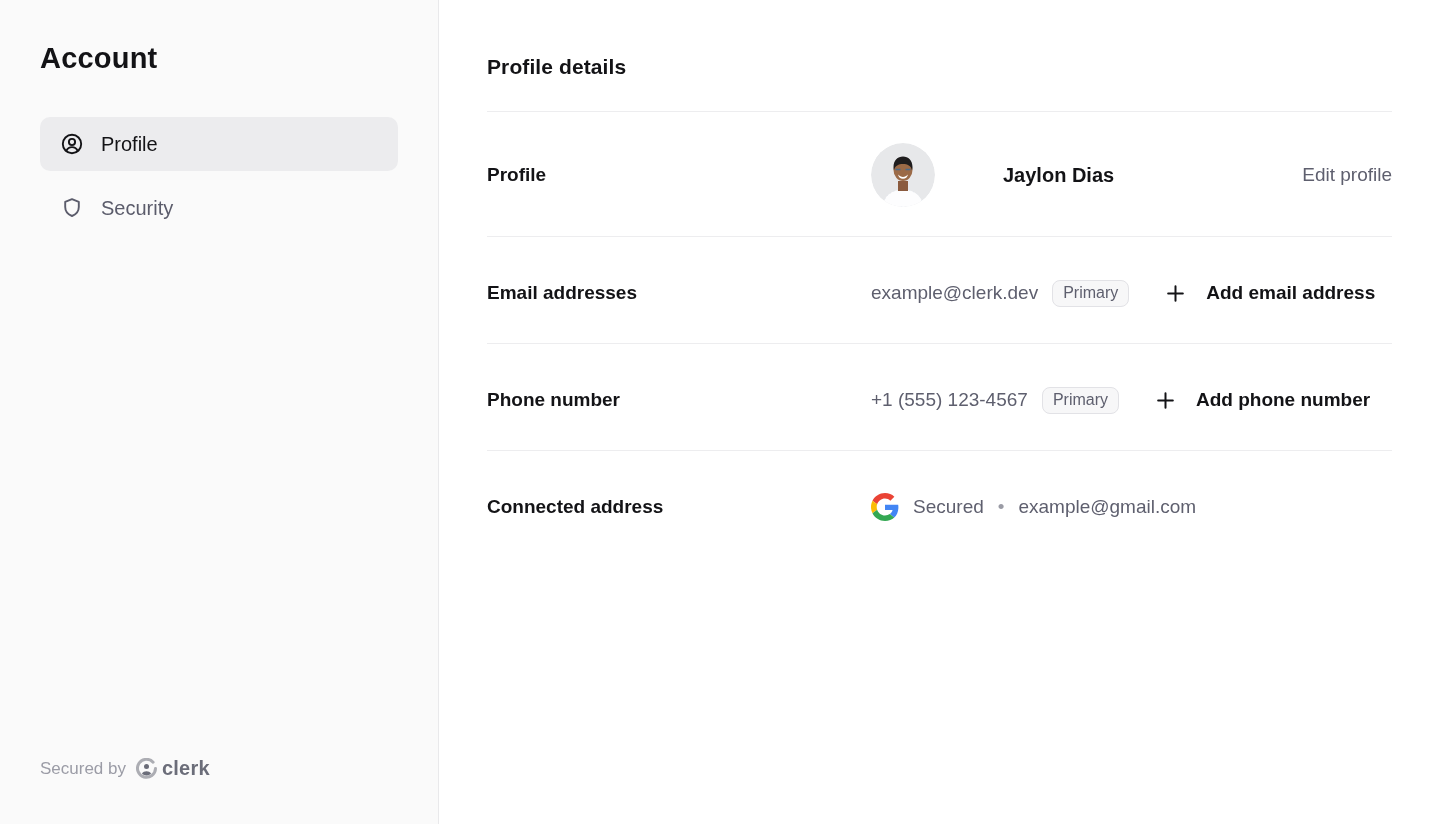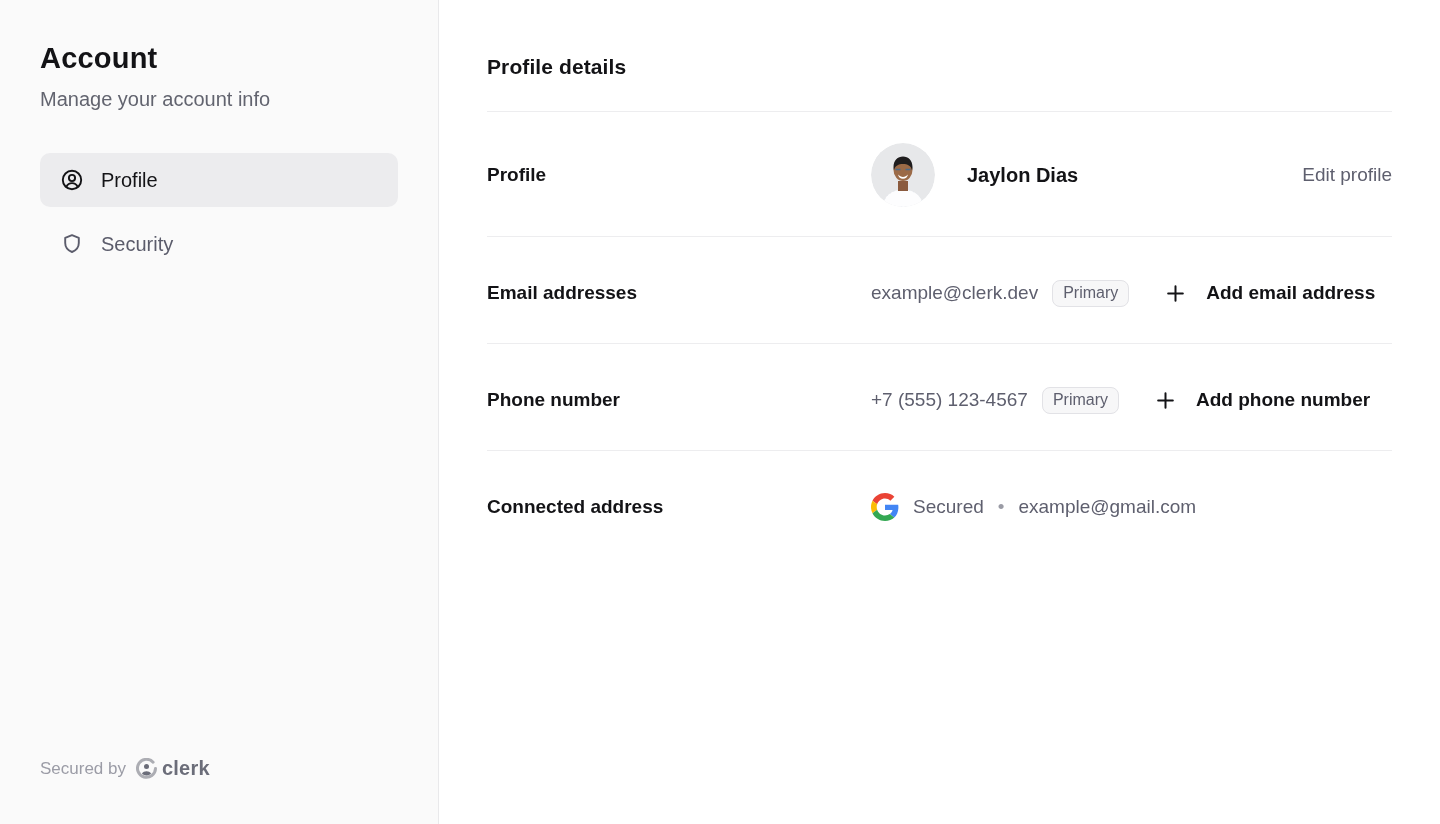--- a/index.html
+++ b/index.html
@@ -112,39 +112,38 @@
     height: 32px;
     display: flex;
     align-items: center;
     gap: 20px;
     padding-left: 4px;
     cursor: pointer;
     background: none; border: none; justify-content: flex-end;
   }
   .add-label { font-size: 19px; font-weight: 600; color: #131316; }
 
-  .profile-right { display: flex; align-items: center; }
+  .profile-right { display: flex; align-items: center; gap: 36px; }
   .avatar { width: 64px; height: 64px; border-radius: 50%; overflow: hidden; flex: none; }
   .profile-name { margin-left: 32px; font-size: 20px; font-weight: 600; color: #131316; }
   .edit-link {
     margin-left: auto;
     font-size: 19px;
     color: #5e5f6e;
     background: none; border: none;
     cursor: pointer;
   }
   .dot-sep { font-size: 19px; color: #9a9ba5; }
   .google-row-gap { gap: 14px; }
 </style>
 </head>
 <body>
 
 <aside class="sidebar">
   <h1 class="sidebar-title">Account</h1>
-  <div class="sidebar-subtitle">Manage your account info</div>
 
   <nav class="nav">
     <div class="nav-item active">
       <span class="icon">
         <svg width="24" height="24" viewBox="0 0 24 24" fill="none">
           <circle cx="12" cy="12" r="9.2" stroke="#131316" stroke-width="1.9"></circle>
           <circle cx="12" cy="10" r="3.1" stroke="#131316" stroke-width="1.9"></circle>
           <path d="M6.3 18.7c1.3-2.4 3.3-3.6 5.7-3.6s4.4 1.2 5.7 3.6" stroke="#131316" stroke-width="1.9" stroke-linecap="round"></path>
         </svg>
       </span>
@@ -223,21 +222,21 @@
         <span class="add-label">Add email address</span>
       </button>
     </div>
   </section>
   <div class="divider"></div>
 
   <section class="section data-section">
     <div class="section-label">Phone number</div>
     <div class="rows">
       <div class="value-row">
-        <span class="value-text">+7 (555) 123-4567</span>
+        <span class="value-text">+1 (555) 123-4567</span>
         <span class="badge">Primary</span>
       </div>
       <button class="add-row">
         <span style="display:flex;">
           <svg width="21" height="21" viewBox="0 0 20 20" fill="none">
             <path d="M10 3v14M3 10h14" stroke="#131316" stroke-width="1.9" stroke-linecap="round"></path>
           </svg>
         </span>
         <span class="add-label">Add phone number</span>
       </button>

